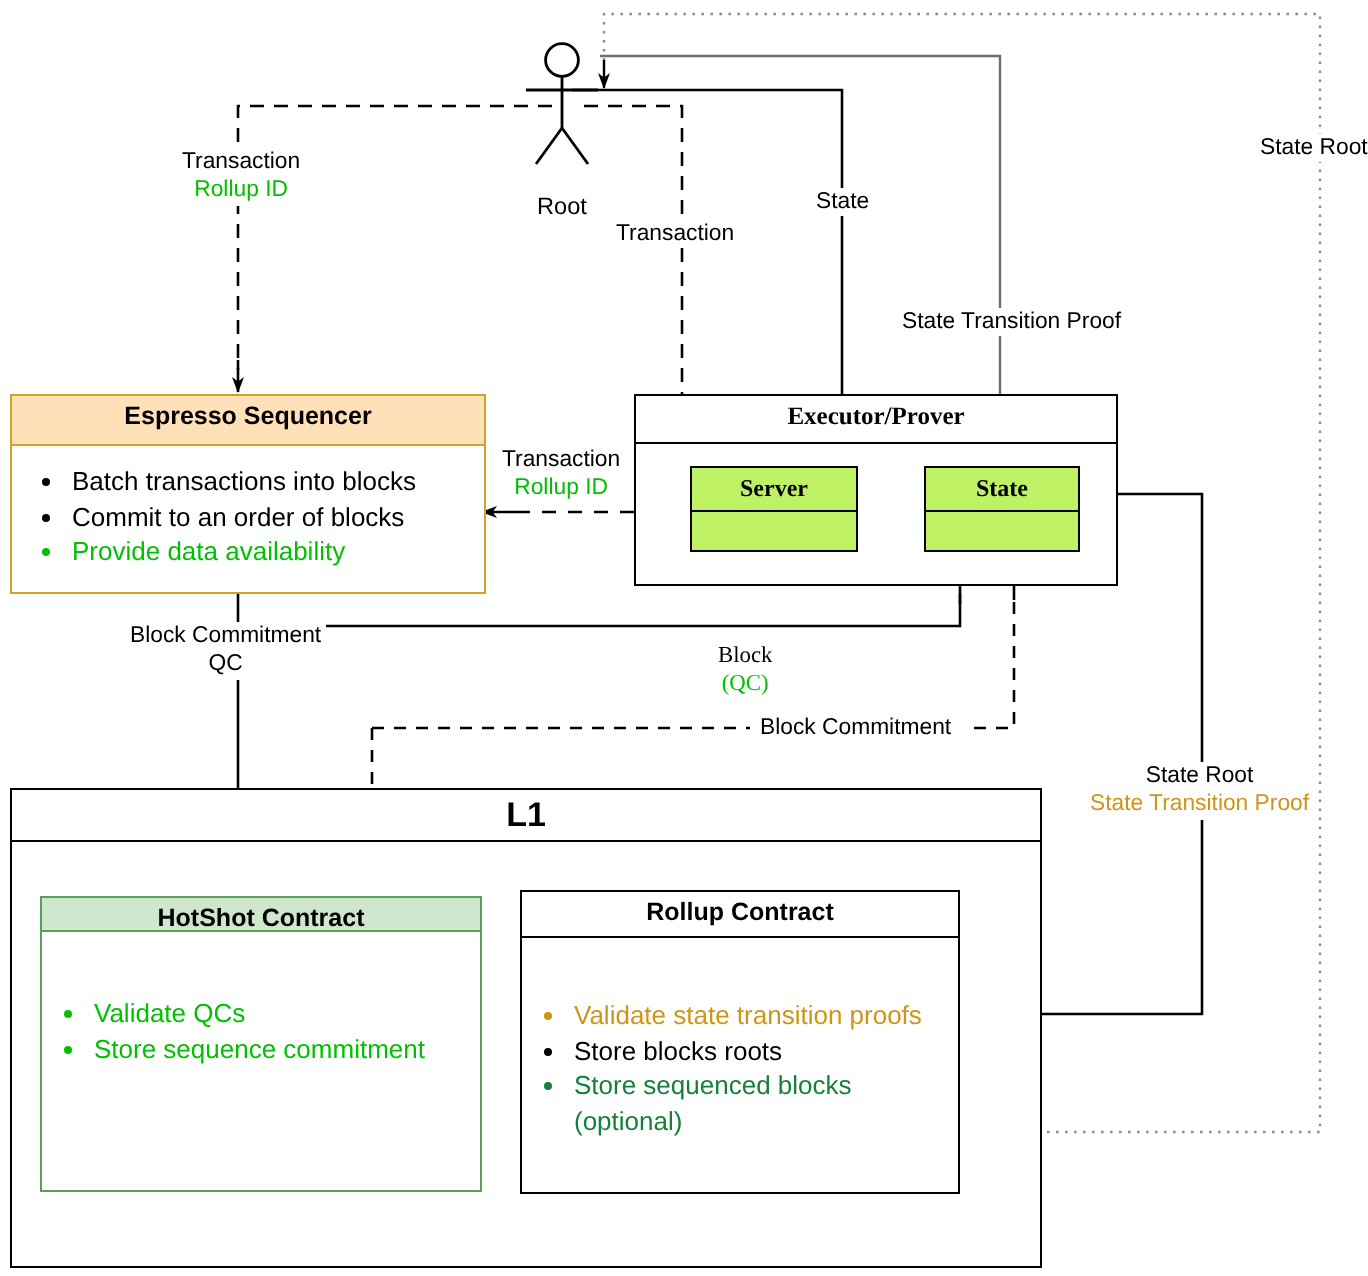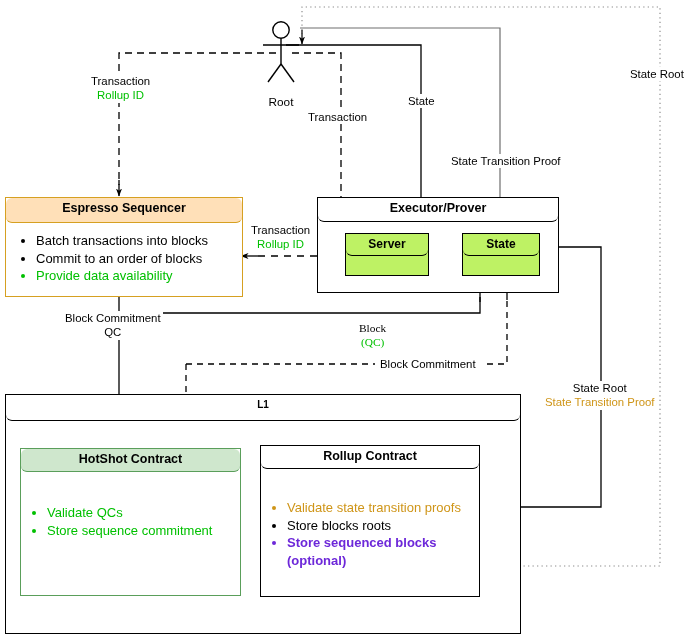--- a/index.html
+++ b/index.html
@@ -30,21 +30,20 @@
     background: #ffffff;
   }
   .box-title {
     box-sizing: border-box;
     text-align: center;
     font-weight: bold;
     font-size: 12.5px;
     color: #000000;
     line-height: 1.1;
     padding: 4px 2px 5px 2px;
-    border-radius: 6px;
   }
   .box-body {
     box-sizing: border-box;
   }
   
   #espresso-sequencer {
     left: 5px; top: 197px;
     width: 238px; height: 100px;
     border: 1.5px solid #d6a021;
   }
@@ -56,28 +55,29 @@
   .bullets {
     list-style: disc;
     margin: 0;
     padding: 9px 0 0 30px;
     font-size: 13px;
     line-height: 1.36;
   }
   .bullets li { margin: 0; padding: 0; }
   .t-black { color: #000000; }
   .t-green { color: #00c000; }
-  .t-red    { color: #6d28d9; font-weight: bold; }
+  .t-red    { color: #15803d; }
   .t-gold   { color: #cf9518; }
 
   
   #executor-prover {
     left: 317px; top: 197px;
     width: 242px; height: 96px;
     border: 1.3px solid #000000;
+    font-family: Liberation Serif, serif;
   }
   #executor-prover > .box-title {
     border-bottom: 1.3px solid #000000;
     height: 24px;
   }
   .subbox {
     position: absolute;
     box-sizing: border-box;
     border: 1.3px solid #000000;
     background: #bef264;
@@ -92,31 +92,31 @@
 
   
   #l1-container {
     left: 5px; top: 394px;
     width: 516px; height: 240px;
     border: 1.3px solid #000000;
   }
   #l1-container > .box-title {
     border-bottom: 1.3px solid #000000;
     height: 26px;
-    font-size: 10px;
+    font-size: 17px;
   }
   #hotshot-contract {
     left: 20px; top: 448px;
     width: 221px; height: 148px;
     border: 1.3px solid #5a9e5a;
   }
   #hotshot-contract .box-title {
     background: #cfe7cd;
     border-bottom: 1.3px solid #5a9e5a;
-    height: 23px;
+    height: 17px;
     text-align: center;
   }
   #rollup-contract {
     left: 260px; top: 445px;
     width: 220px; height: 152px;
     border: 1.3px solid #000000;
   }
   #rollup-contract .box-title {
     border-bottom: 1.3px solid #000000;
     height: 23px;

